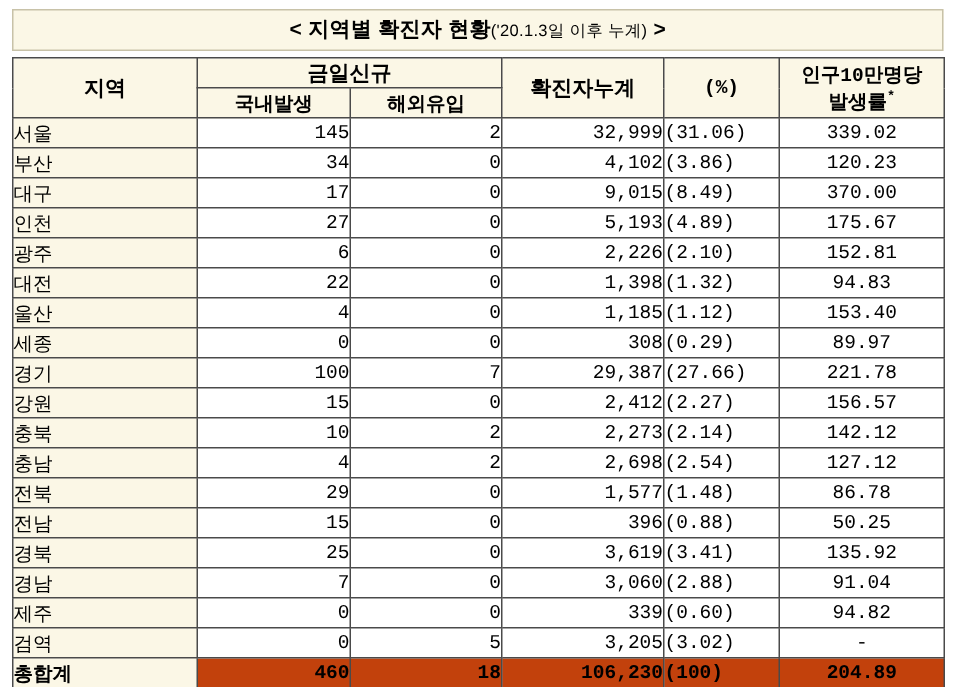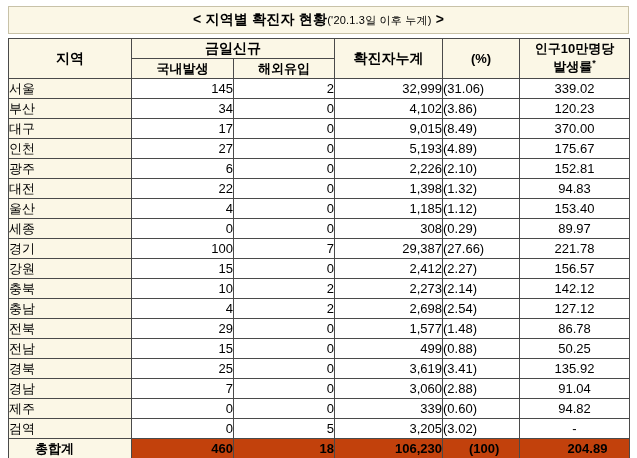--- a/index.html
+++ b/index.html
@@ -36,20 +36,21 @@
     letter-spacing: 0.2px;
   }
   .title-sub {
     font-size: 11px;
     font-weight: normal;
   }
   table.data {
     border-collapse: collapse;
     width: 621px;
     table-layout: fixed;
+    font-family: Liberation Mono, monospace;
   }
   table.data th, table.data td {
     border: 1px solid #4a4a4a;
     box-sizing: border-box;
     padding: 0;
     height: 20px;
     font-size: 13px;
   }
   th.hdr {
     background: #fbf7e6;
@@ -77,21 +78,20 @@
     font-size: 13px;
     margin-top: 28px;
   }
   td.rate {
     text-align: center;
     font-size: 13px;
   }
   tr.total td {
     background: #fbf7e6;
     font-weight: bold;
-    padding-left: 26px;
   }
   tr.total td.num, tr.total td.pct, tr.total td.rate {
     background: #c2410c;
     font-weight: bold;
   }
   .sup {
     font-size: 9px;
     vertical-align: super;
   }
   .nowrap { white-space: nowrap; }
@@ -236,21 +236,21 @@
         <td class="num">29</td>
         <td class="num">0</td>
         <td class="num">1,577</td>
         <td class="pct">(1.48)</td>
         <td class="rate">86.78</td>
       </tr>
       <tr>
         <td class="region">전남</td>
         <td class="num">15</td>
         <td class="num">0</td>
-        <td class="num">499</td>
+        <td class="num">396</td>
         <td class="pct">(0.88)</td>
         <td class="rate">50.25</td>
       </tr>
       <tr>
         <td class="region">경북</td>
         <td class="num">25</td>
         <td class="num">0</td>
         <td class="num">3,619</td>
         <td class="pct">(3.41)</td>
         <td class="rate">135.92</td>

